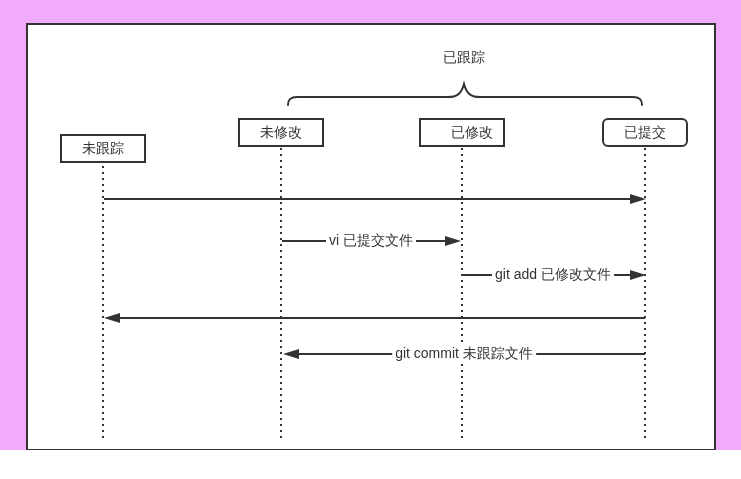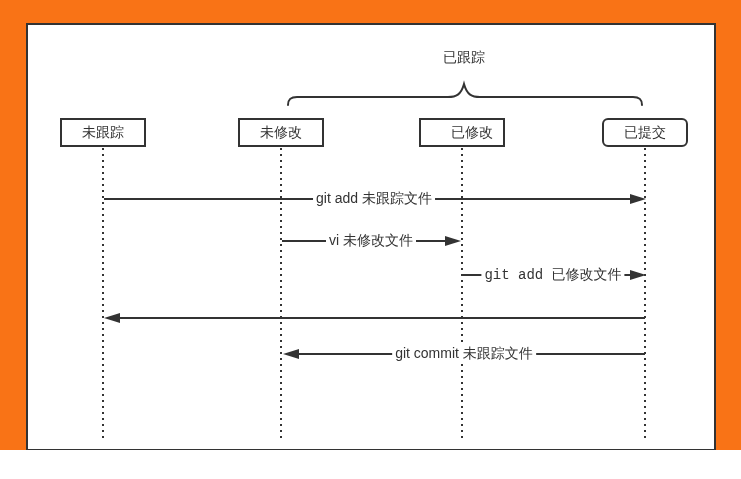--- a/index.html
+++ b/index.html
@@ -1,19 +1,19 @@
 <!DOCTYPE html>
 <html><head>
 <meta charset="utf-8">
 <style>
   html,body{margin:0;padding:0;background:#ffffff;}
   .stage{
     position:relative;
     width:741px;height:450px;
-    background:#f97316;
+    background:#f0abfc;
     font-family:"Liberation Sans","DejaVu Sans",sans-serif;
     color:#333333;
     overflow:hidden;
   }
   .outer-frame{
     position:absolute;
     left:26px;top:23px;width:690px;height:428px;
     border:2px solid #333333;
     box-sizing:border-box;
     background:#ffffff;
@@ -84,23 +84,22 @@
     </g>
 
     <g>
       <line x1="645" y1="354" x2="297" y2="354" stroke="#333333" stroke-width="2"></line>
       <polygon points="283,354 299,349 299,359" fill="#333333"></polygon>
     </g>
   </svg>
 
   <div class="brace-label" style="left:464px;top:58px;">已跟踪</div>
 
-  <div class="state-box" style="left:60px;top:118px;">未跟踪</div>
+  <div class="state-box" style="left:60px;top:134px;">未跟踪</div>
   <div class="state-box" style="left:238px;top:118px;text-align:center;">未修改</div>
   <div class="state-box" style="left:419px;top:118px;padding-left:20px;">已修改</div>
   <div class="state-box" style="left:602px;top:118px;border-radius:6px;">已提交</div>
 
-  <div class="arrow-label" style="left:374px;top:199px;">git add 未跟踪文件</div>
-  <div class="arrow-label" style="left:371px;top:241px;">vi 未修改文件</div>
-  <div class="arrow-label" style="left:553px;top:275px;font-family:Liberation Mono, monospace;">git add 已修改文件</div>
+  <div class="arrow-label" style="left:371px;top:241px;">vi 已提交文件</div>
+  <div class="arrow-label" style="left:553px;top:275px;">git add 已修改文件</div>
   <div class="arrow-label" style="left:464px;top:354px;">git commit 未跟踪文件</div>
 
 </div>
 
 </body></html>

